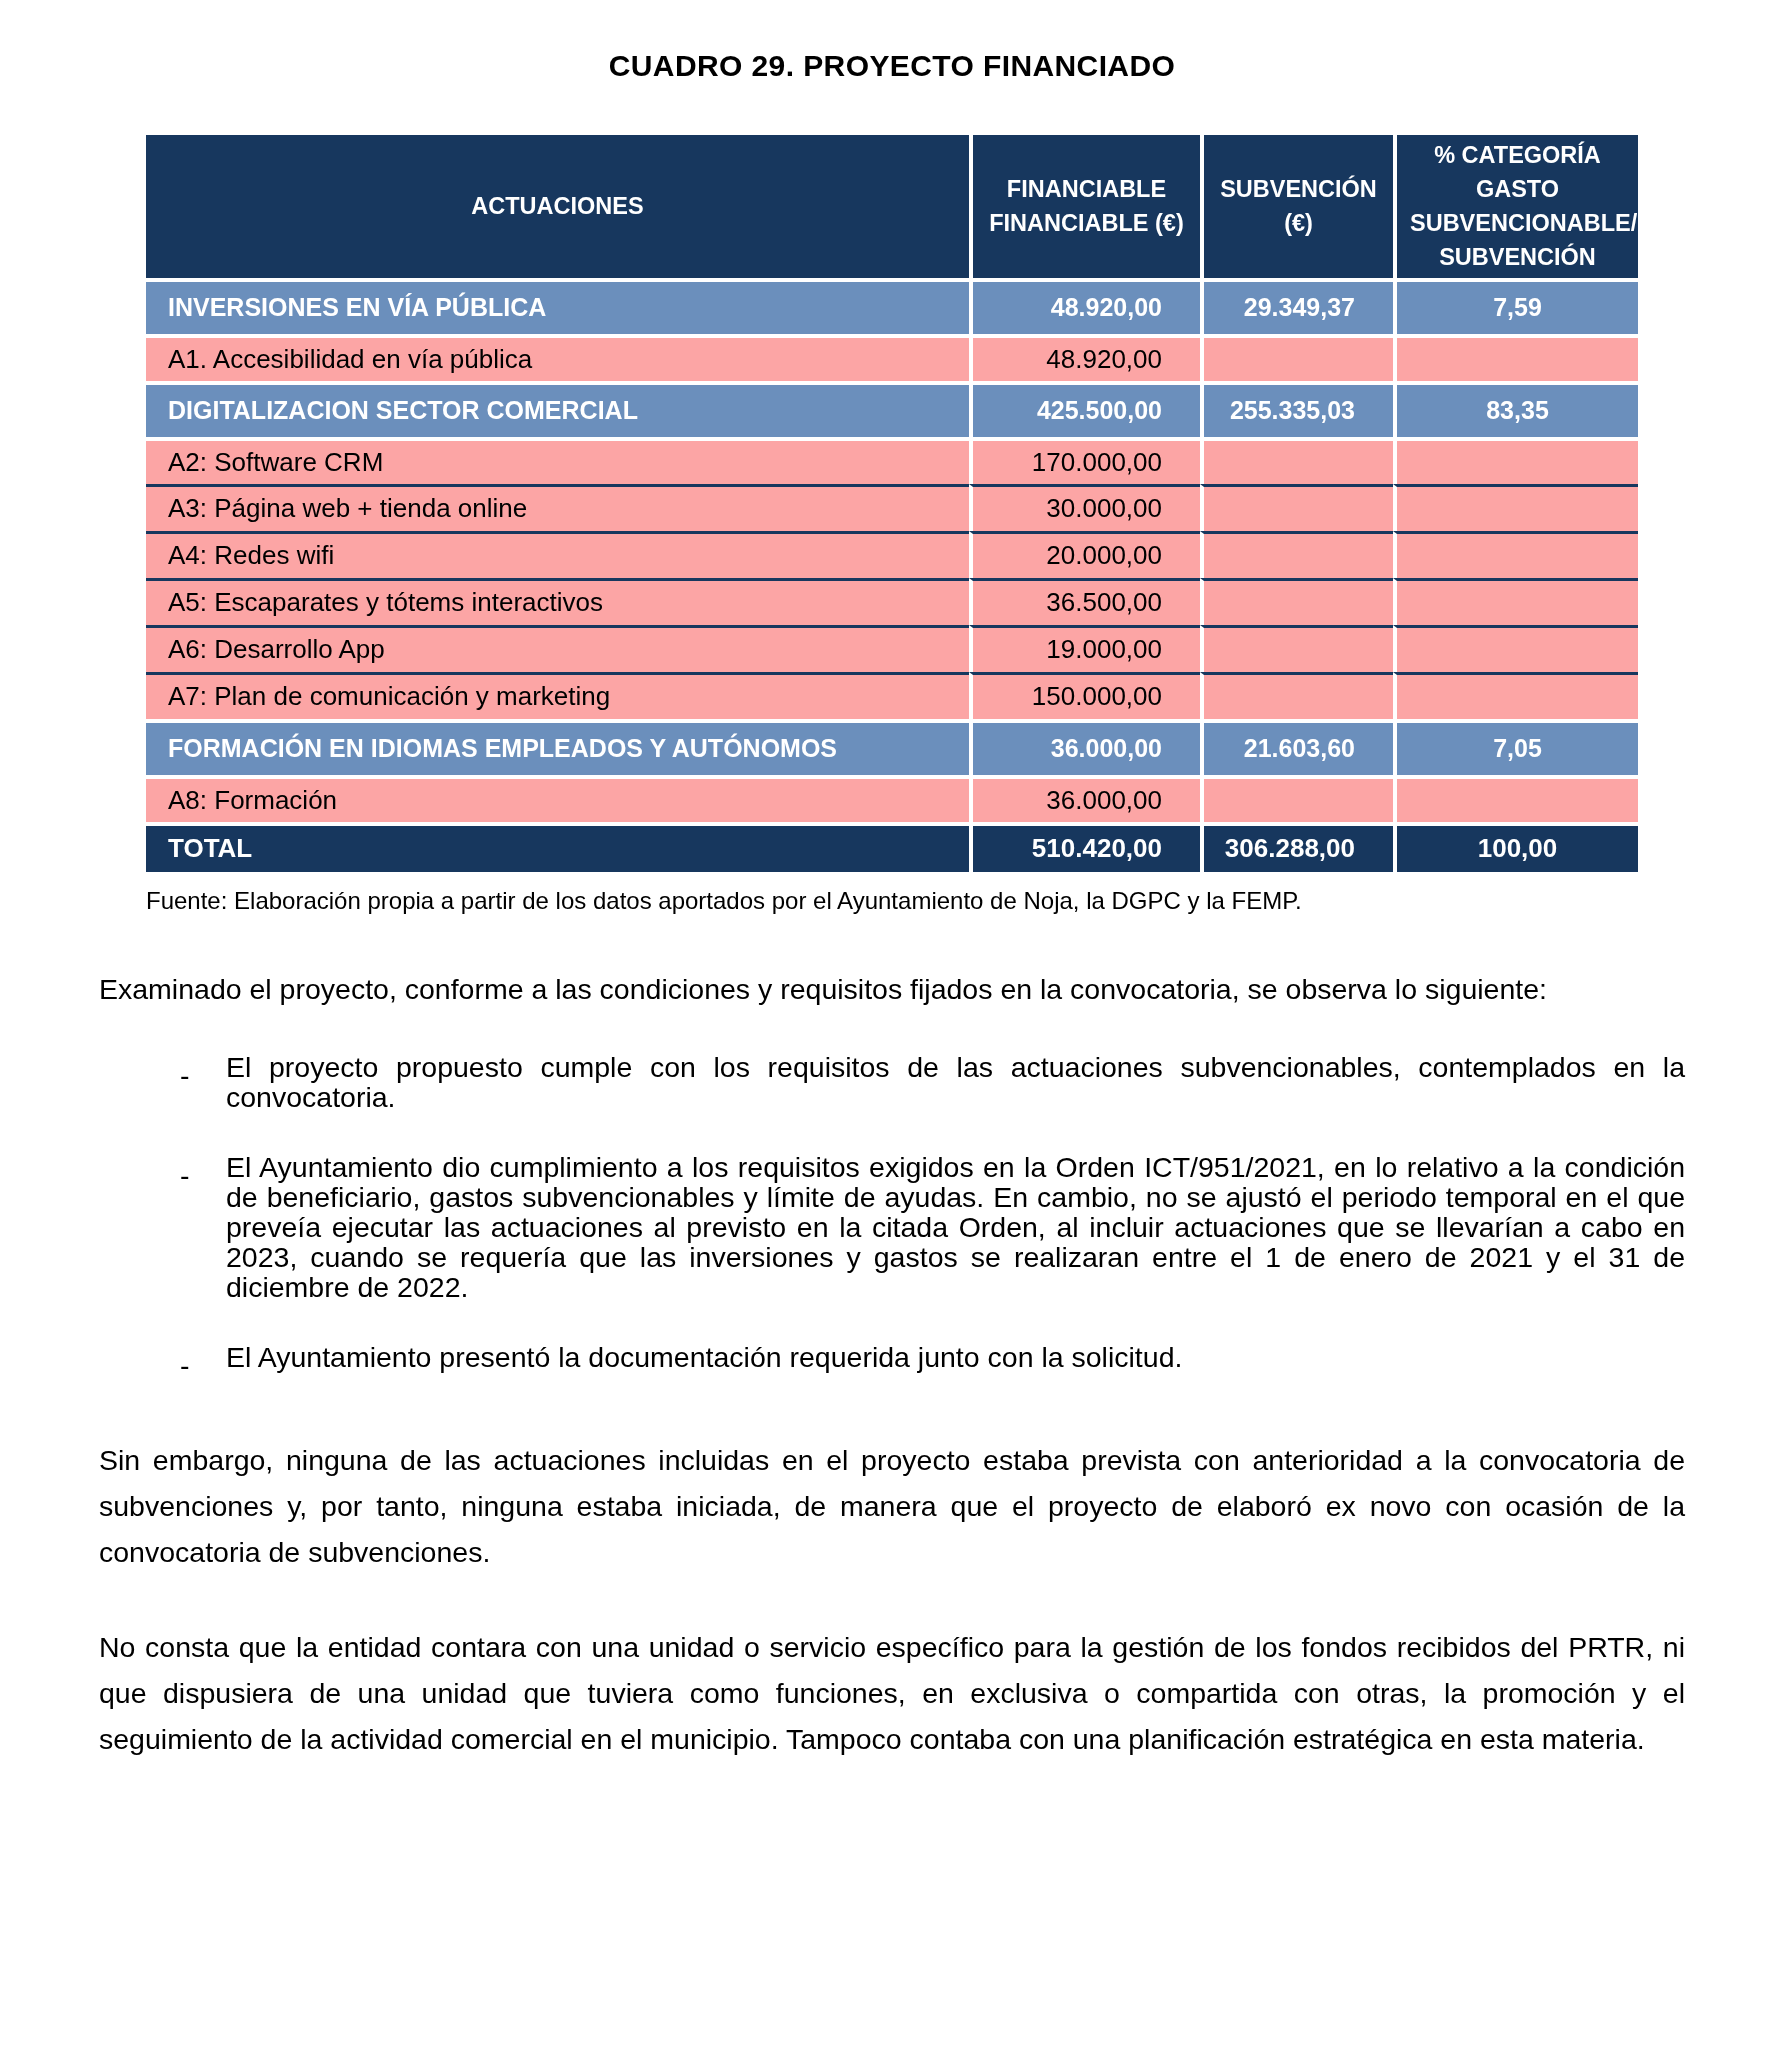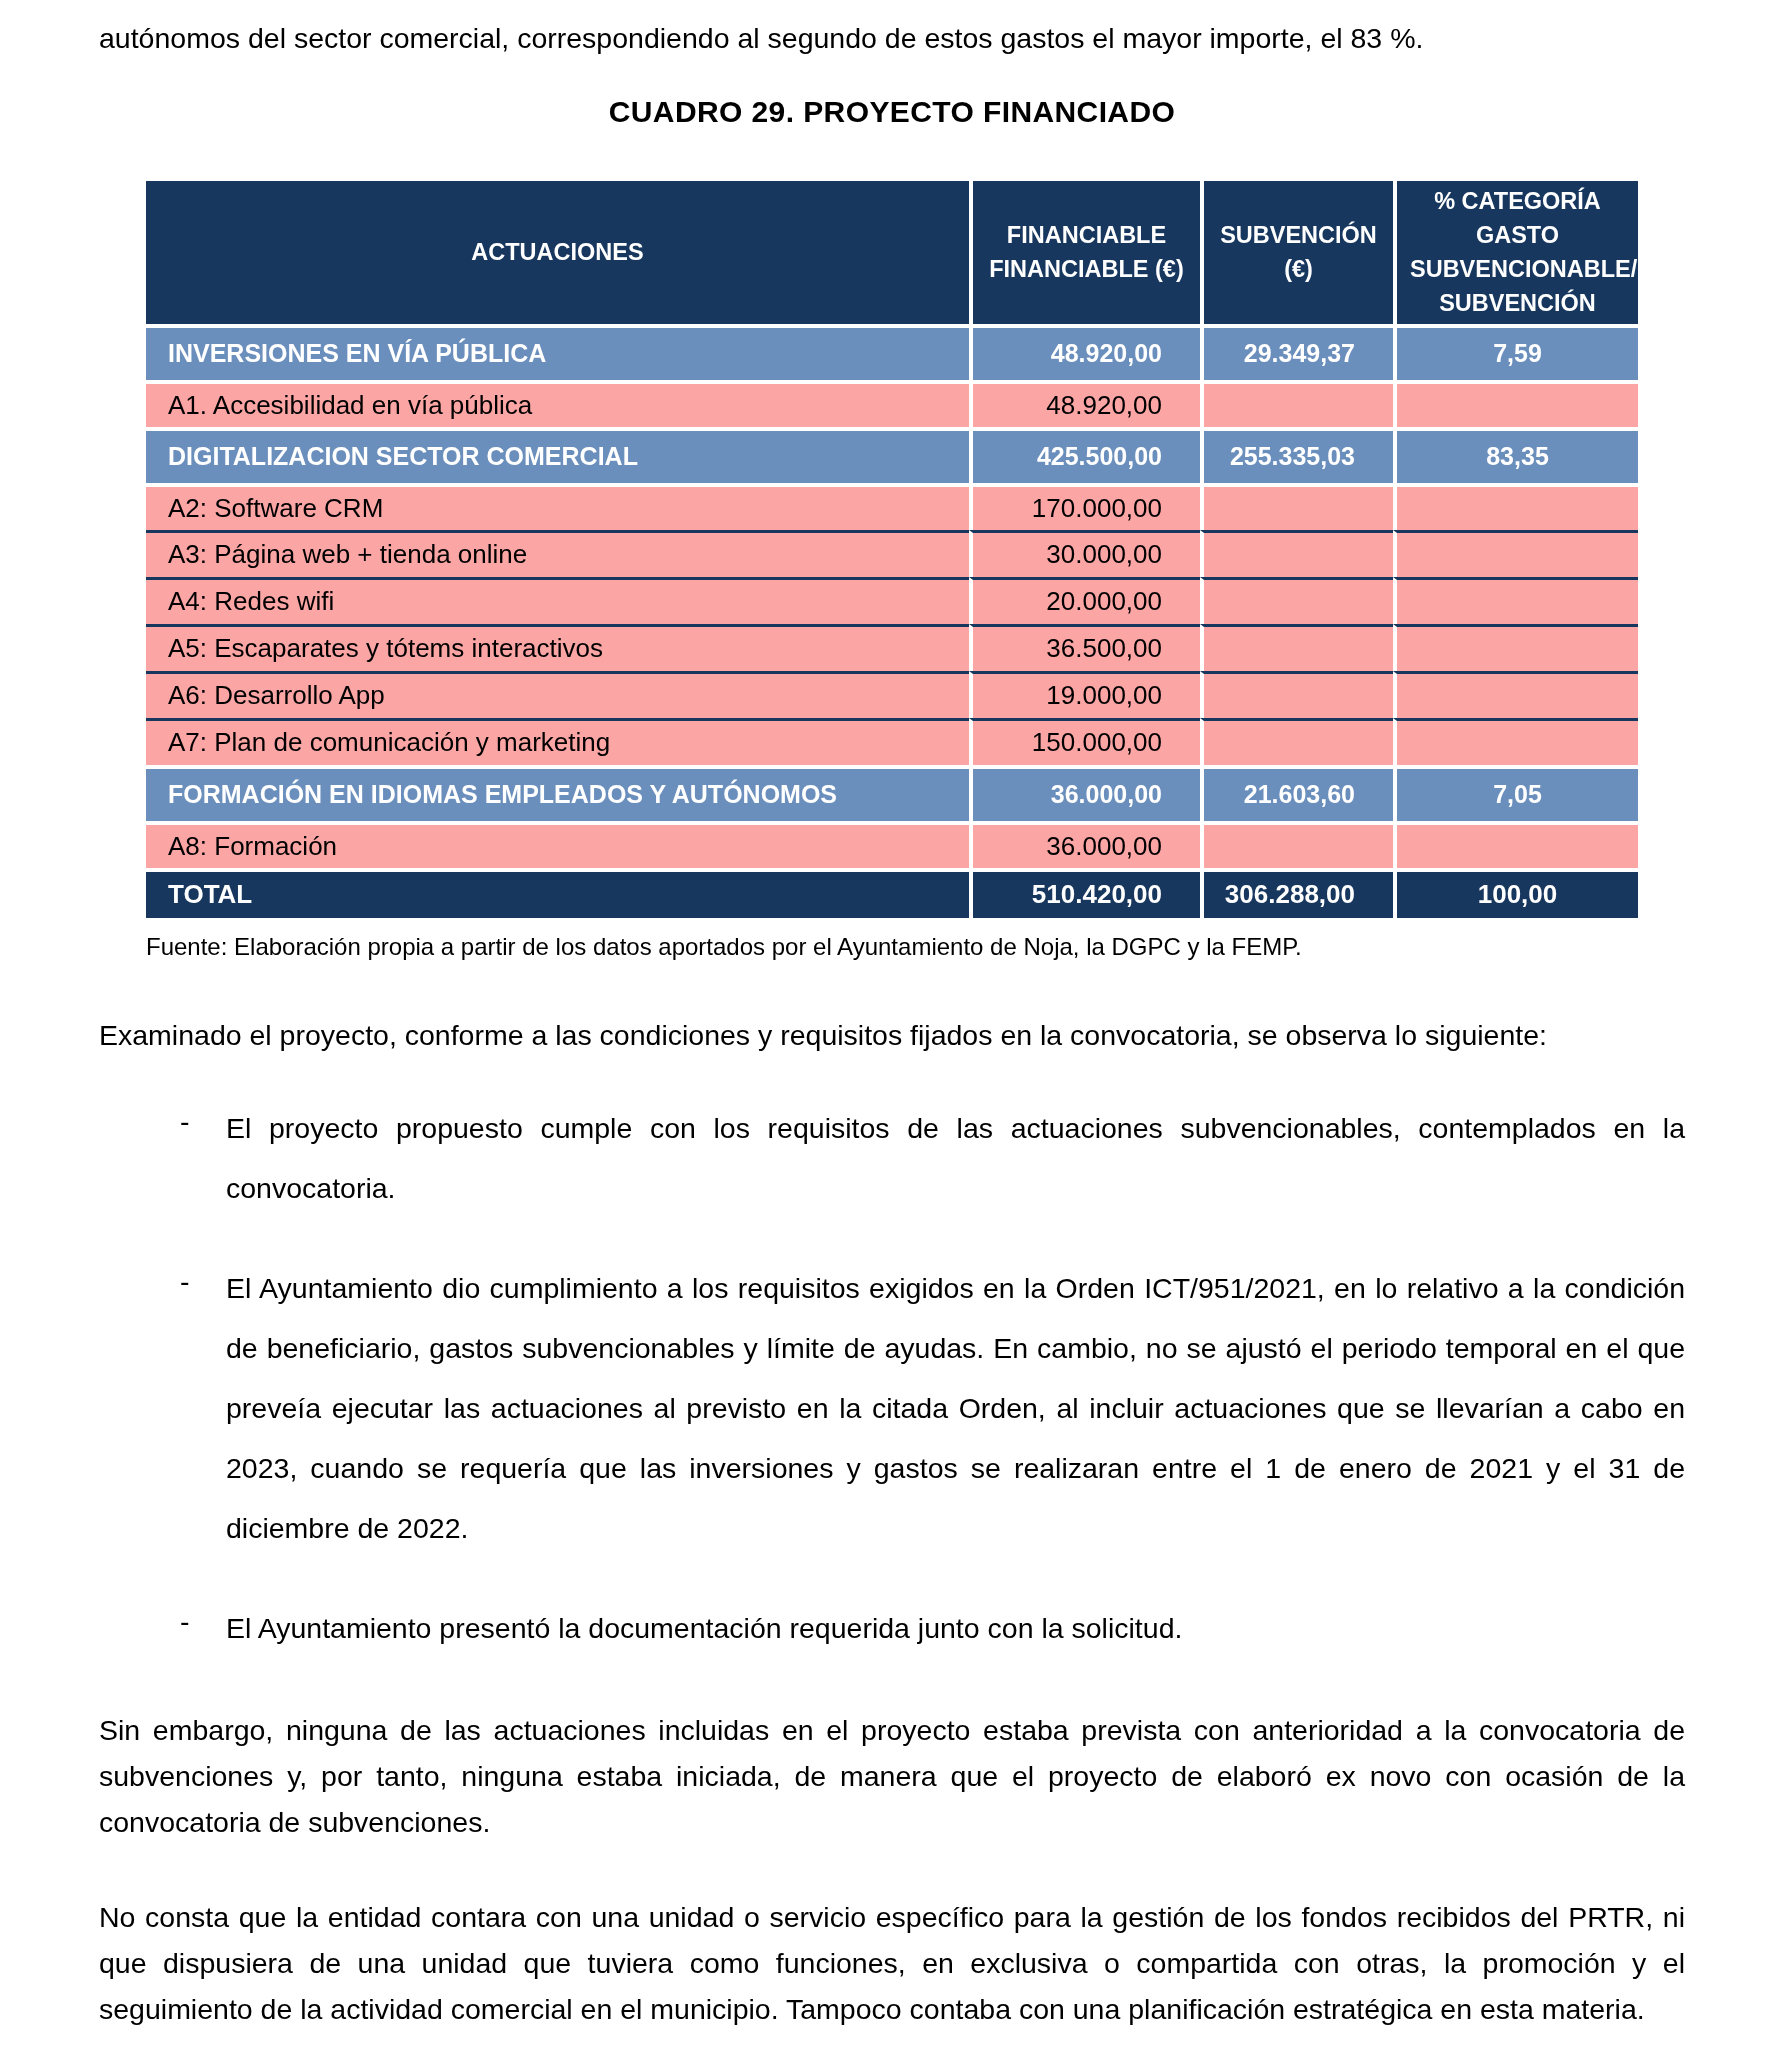--- a/index.html
+++ b/index.html
@@ -49,29 +49,28 @@
   .c-label { text-align:left; padding-left:22px; }
   .c-num { text-align:right; padding-right:38px; }
   .c-pct { text-align:center; }
   .source {
     font-size:24px; line-height:32px; margin:13.4px 0 0 47px; text-align:left;
   }
   .para-block { margin-top:49px; }
   .bullets { margin-top:8.4px; }
   .bullet { display:flex; margin-top:40px; }
   .bullet .dash { width:46px; margin-left:81px; font-size:28.5px; line-height:46px; flex:none; }
-  .bullet .btext { flex:1; font-size:28.5px; line-height:60px; text-align:justify; }
+  .bullet .btext { flex:1; font-size:28.5px; line-height:30px; text-align:justify; }
   .it { }
 </style>
 </head>
 <body>
 
 <div class="page">
 
-  <p class="para">autónomos del sector comercial, correspondiendo al segundo de estos gastos el mayor importe, el 83 %.</p>
 
   <div class="title">CUADRO 29. PROYECTO FINANCIADO</div>
 
   <table class="fin">
     <colgroup>
       <col style="width:823px">
         <col style="width:231px">
         <col style="width:193px">
         <col style="width:245px">
     </colgroup>

